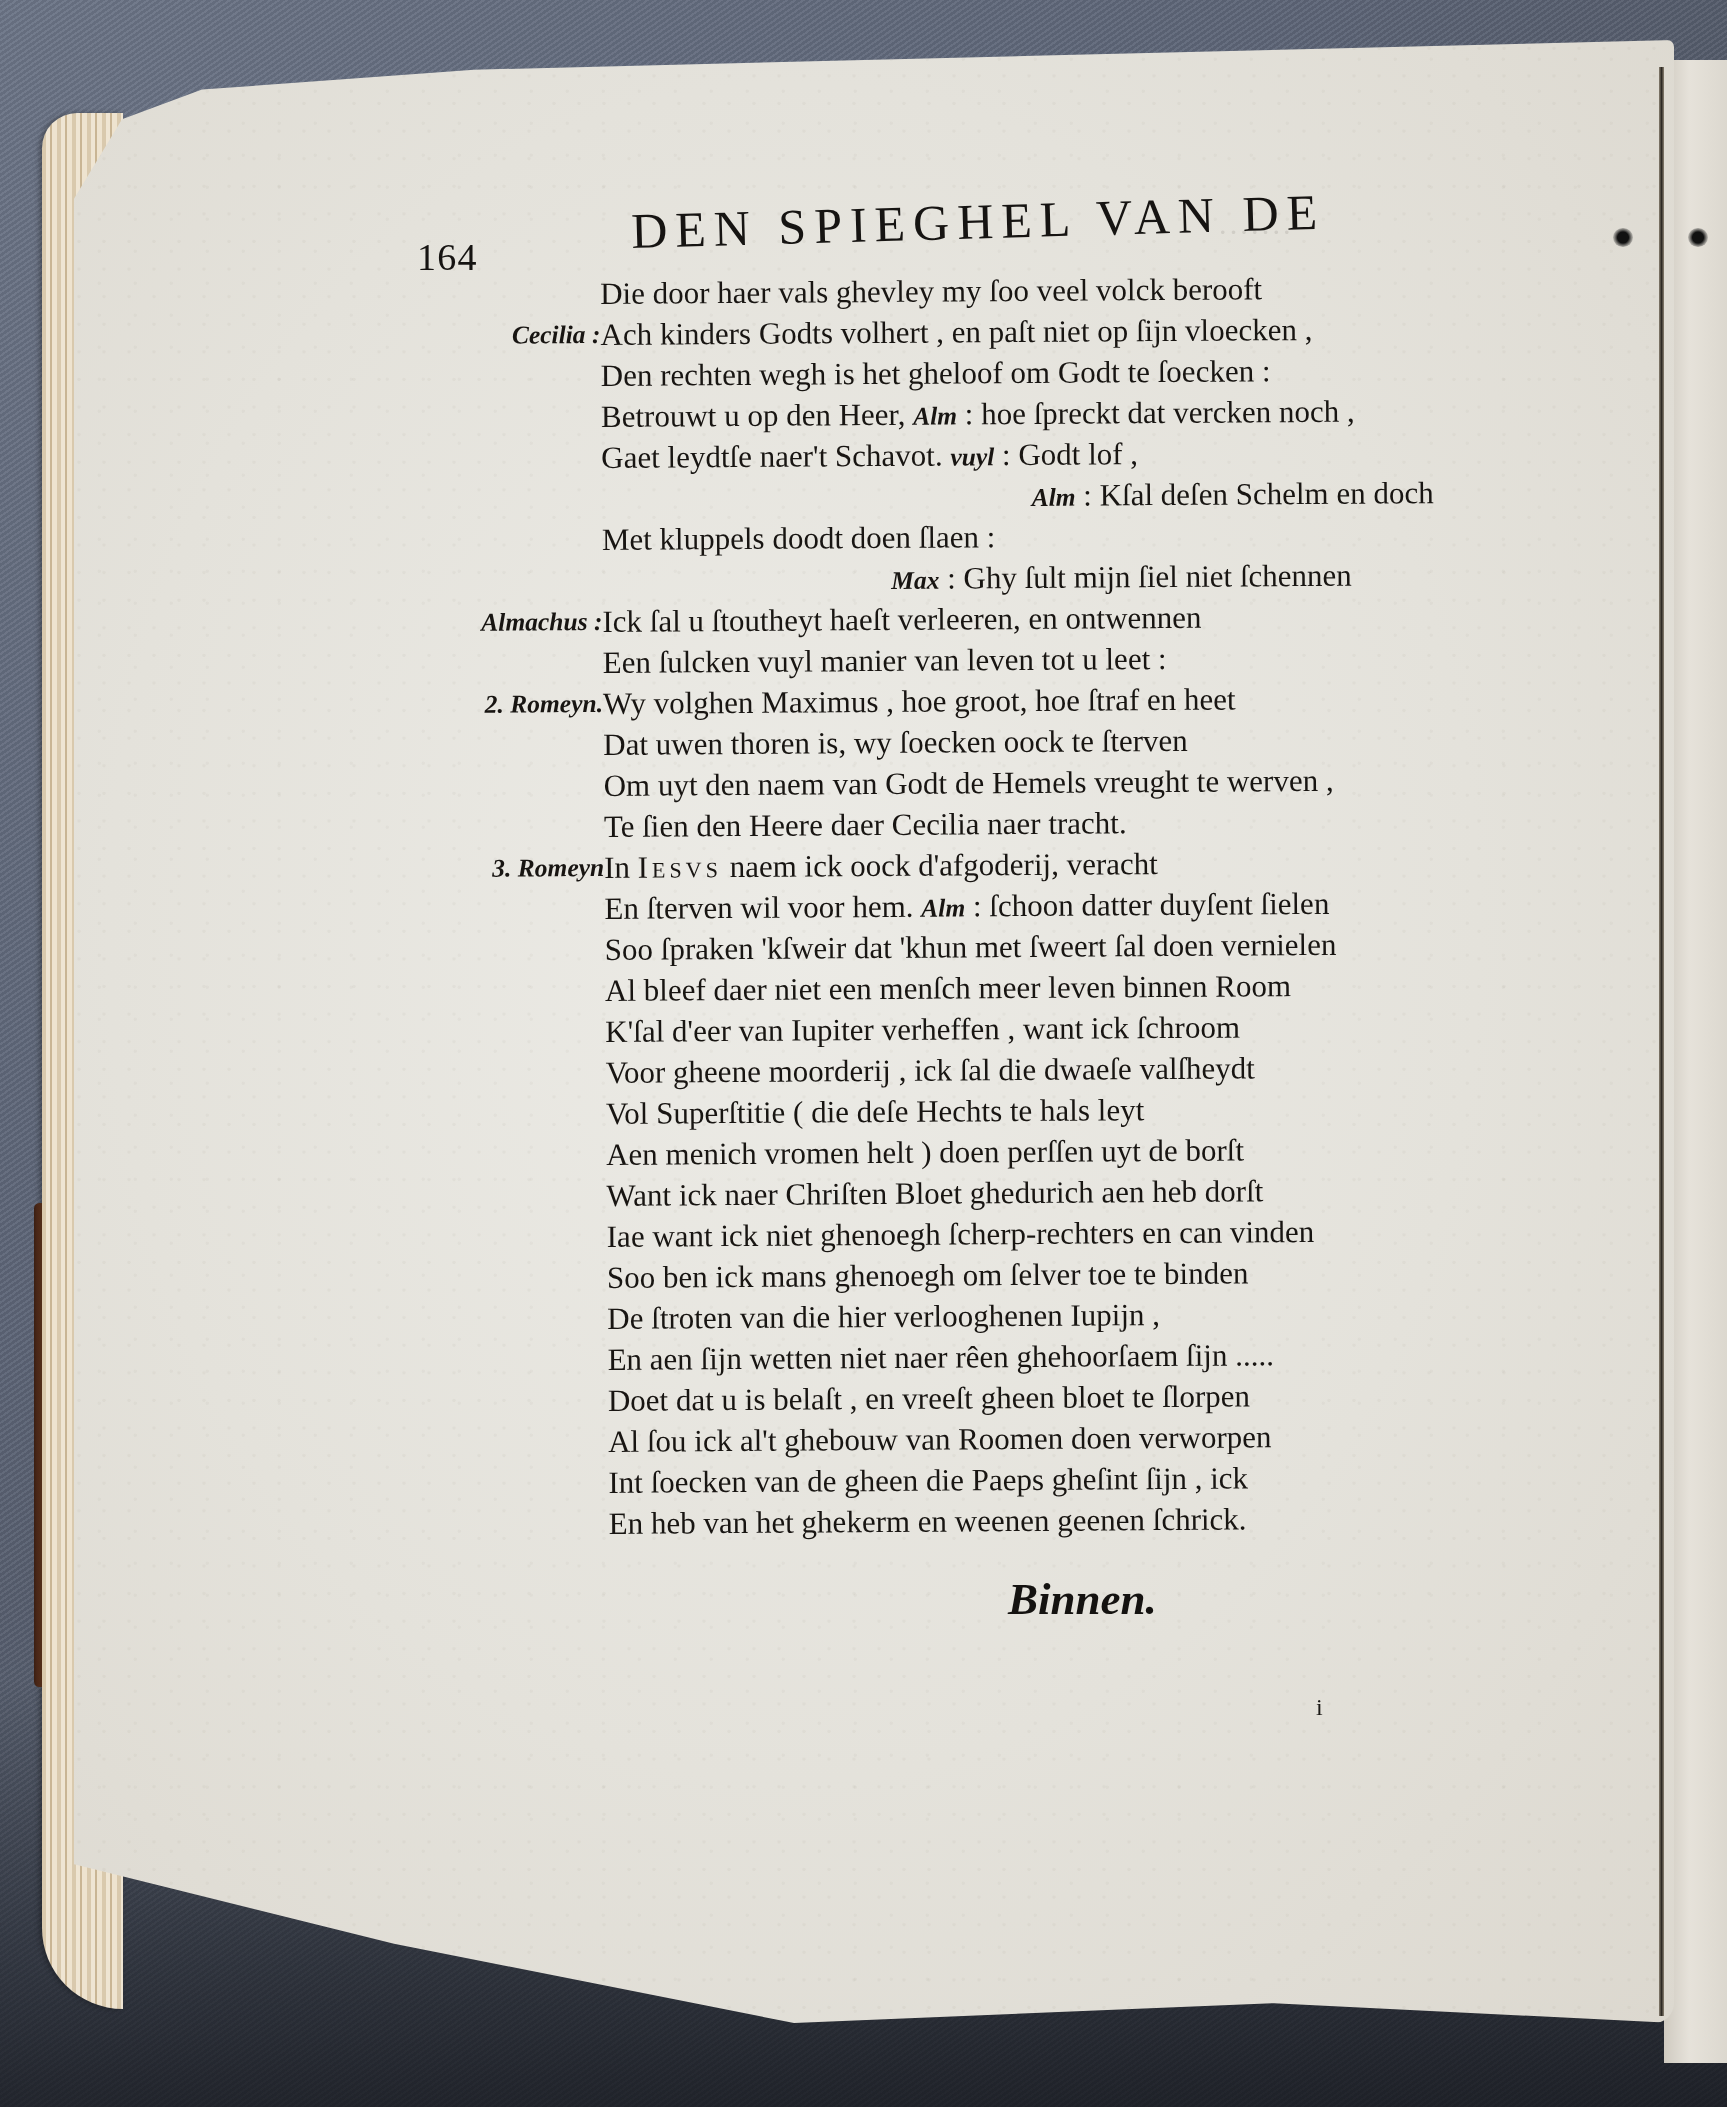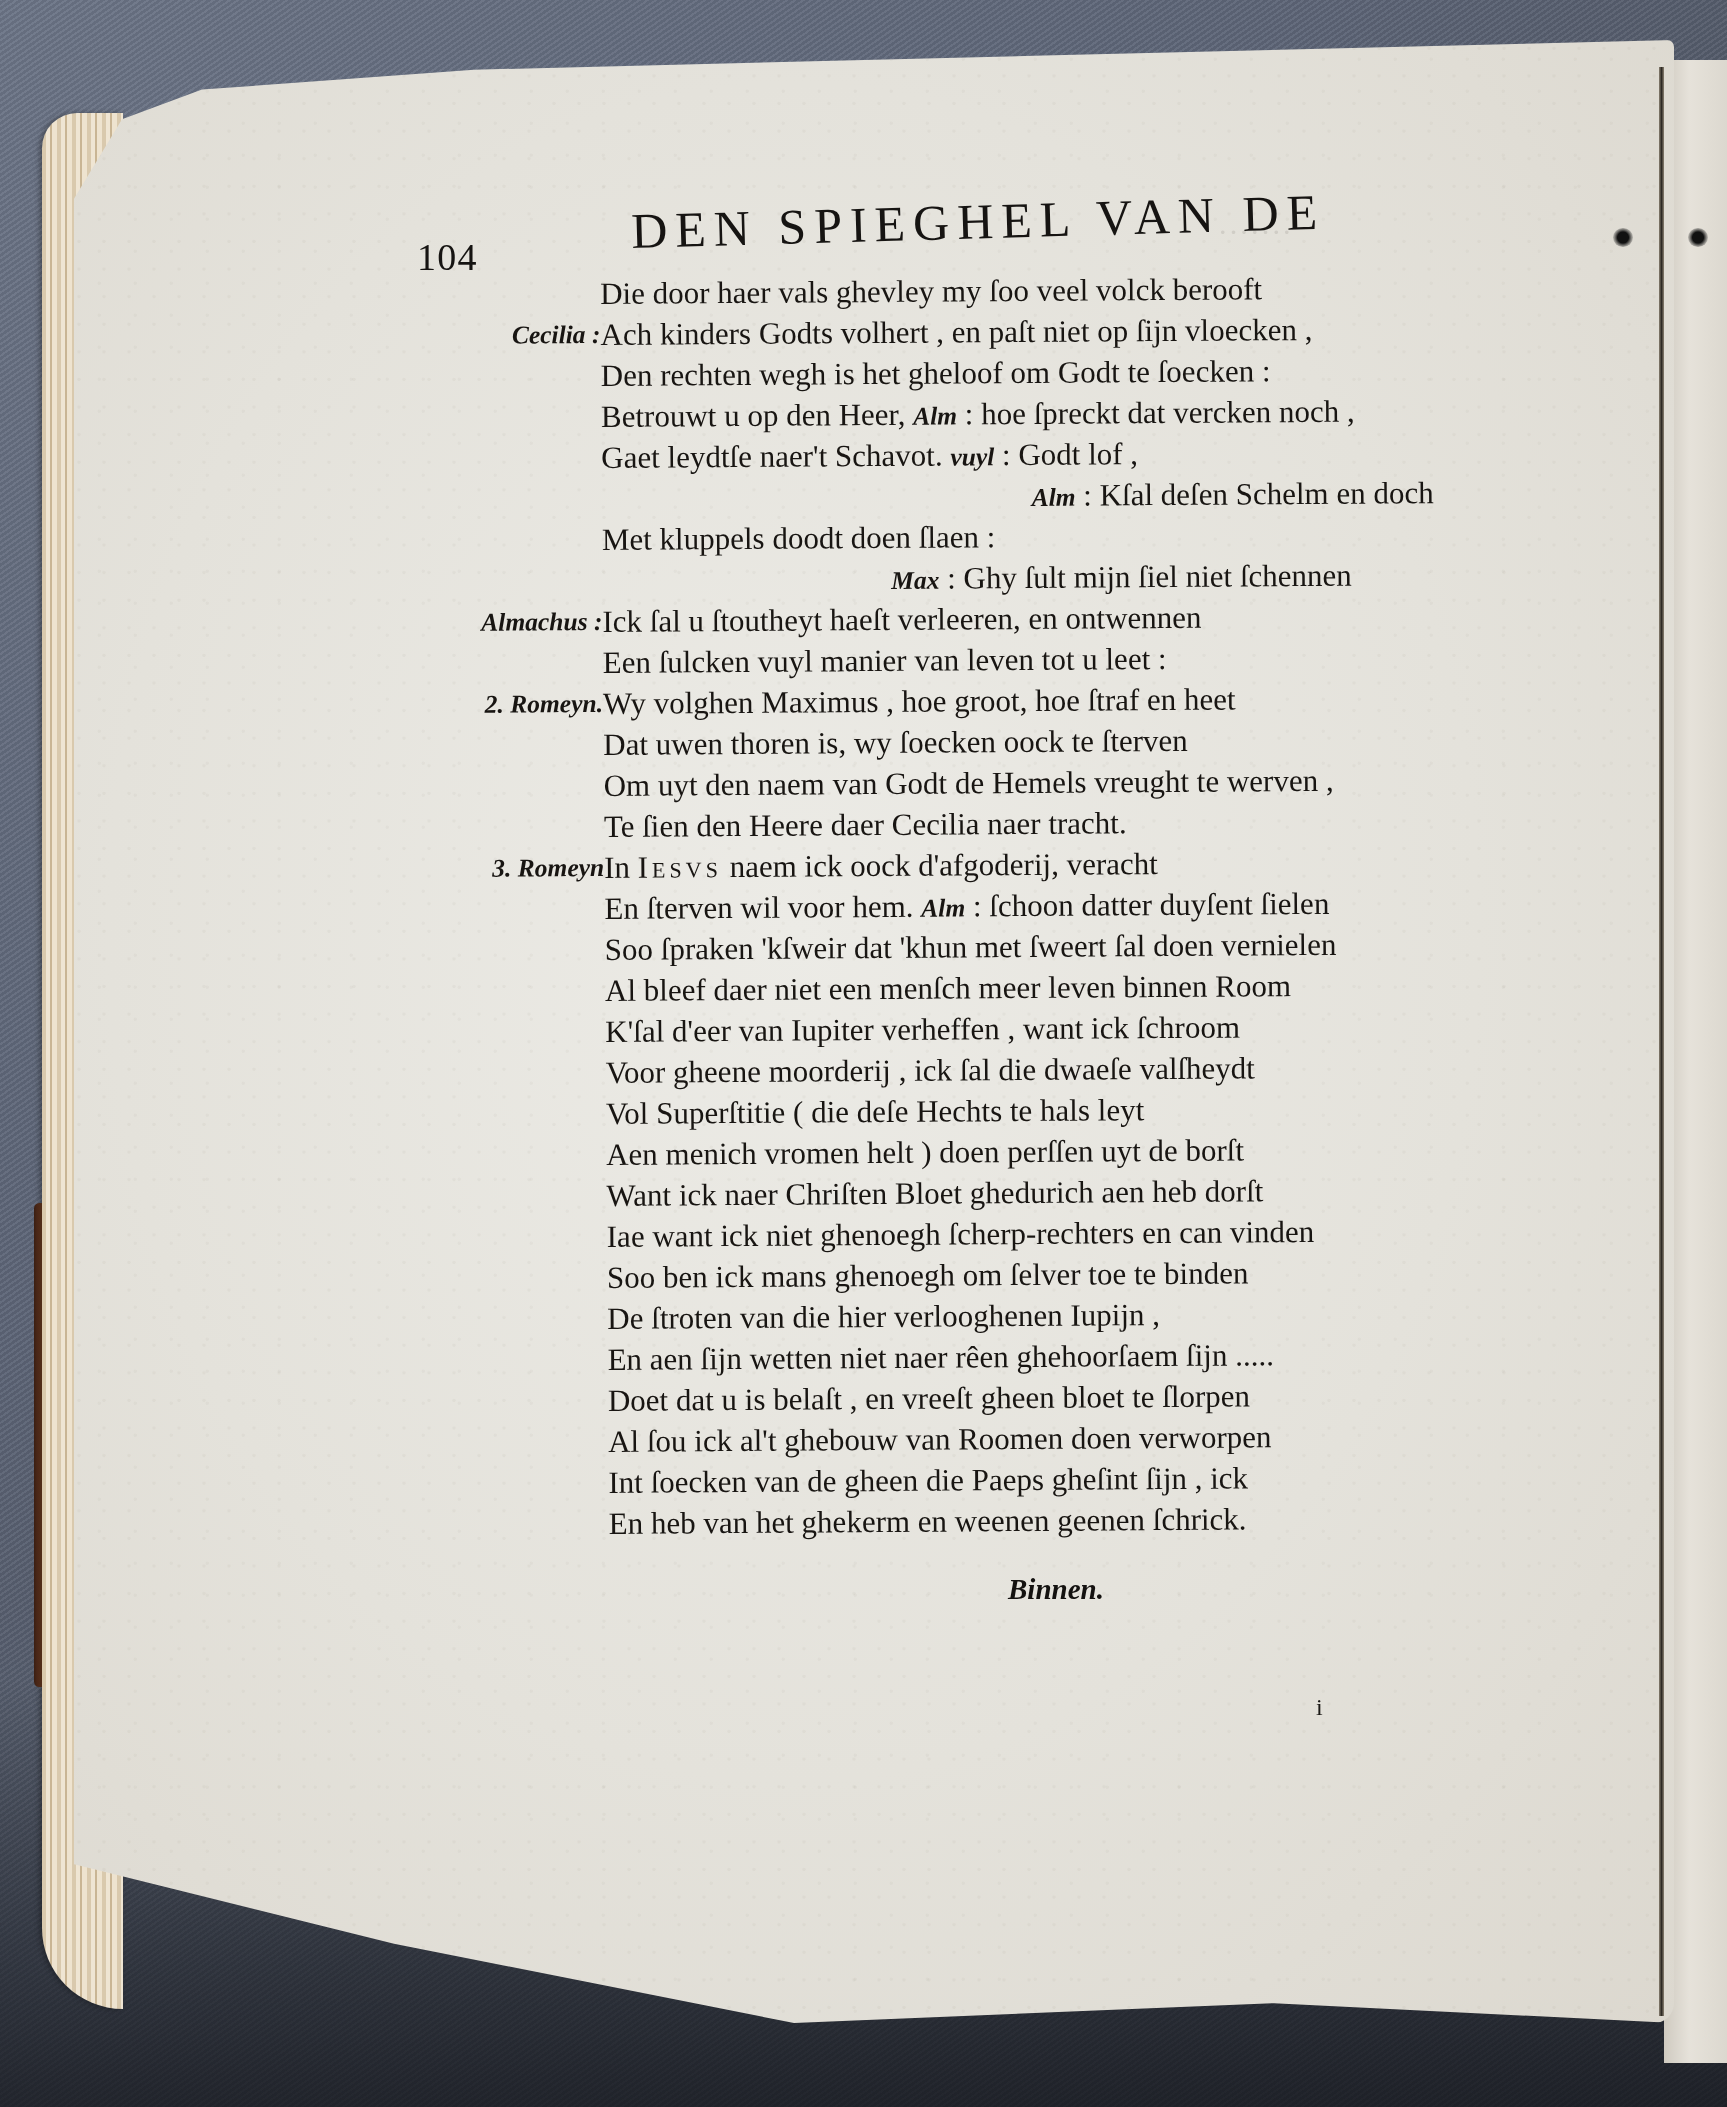--- a/index.html
+++ b/index.html
@@ -139,21 +139,21 @@
       font-weight: bold;
       font-size: 25.5px;
       margin-top: 32px;
     }
     .sc { font-variant: small-caps; letter-spacing: 4px; }
     .exit {
       position: absolute;
       left: 1008px; top: 1573px;
       font-style: italic;
       font-weight: bold;
-      font-size: 29px;
+      font-size: 45px;
       color: #141210;
     }
     .catch-mark {
       position: absolute;
       left: 1316px; top: 1694px;
       font-size: 24px;
       color: #1a1815;
     }
   </style>
 </head>
@@ -168,21 +168,21 @@
 <div class="facing-page">
   <div class="ink-blot" style="left:24px; top:168px;"></div>
 </div>
 <div class="page">
   <div class="ghost-text" style="left:1143px; top:175px;">·······</div>
   <div class="ink-blot" style="left:1539px; top:188px;"></div>
 </div>
 <div class="gutter"></div>
 
 <div class="running-head">
-  <span class="page-number">104</span>
+  <span class="page-number">164</span>
   <span class="title">DEN SPIEGHEL VAN DE</span>
 </div>
 
 <div class="verse" id="verse">
     <div class="line">
       <span class="speaker"></span>
       <span class="text"><span>Die door haer vals ghevley my ſoo veel volck berooft</span></span>
     </div>
     <div class="line">
       <span class="speaker">Cecilia :</span>

